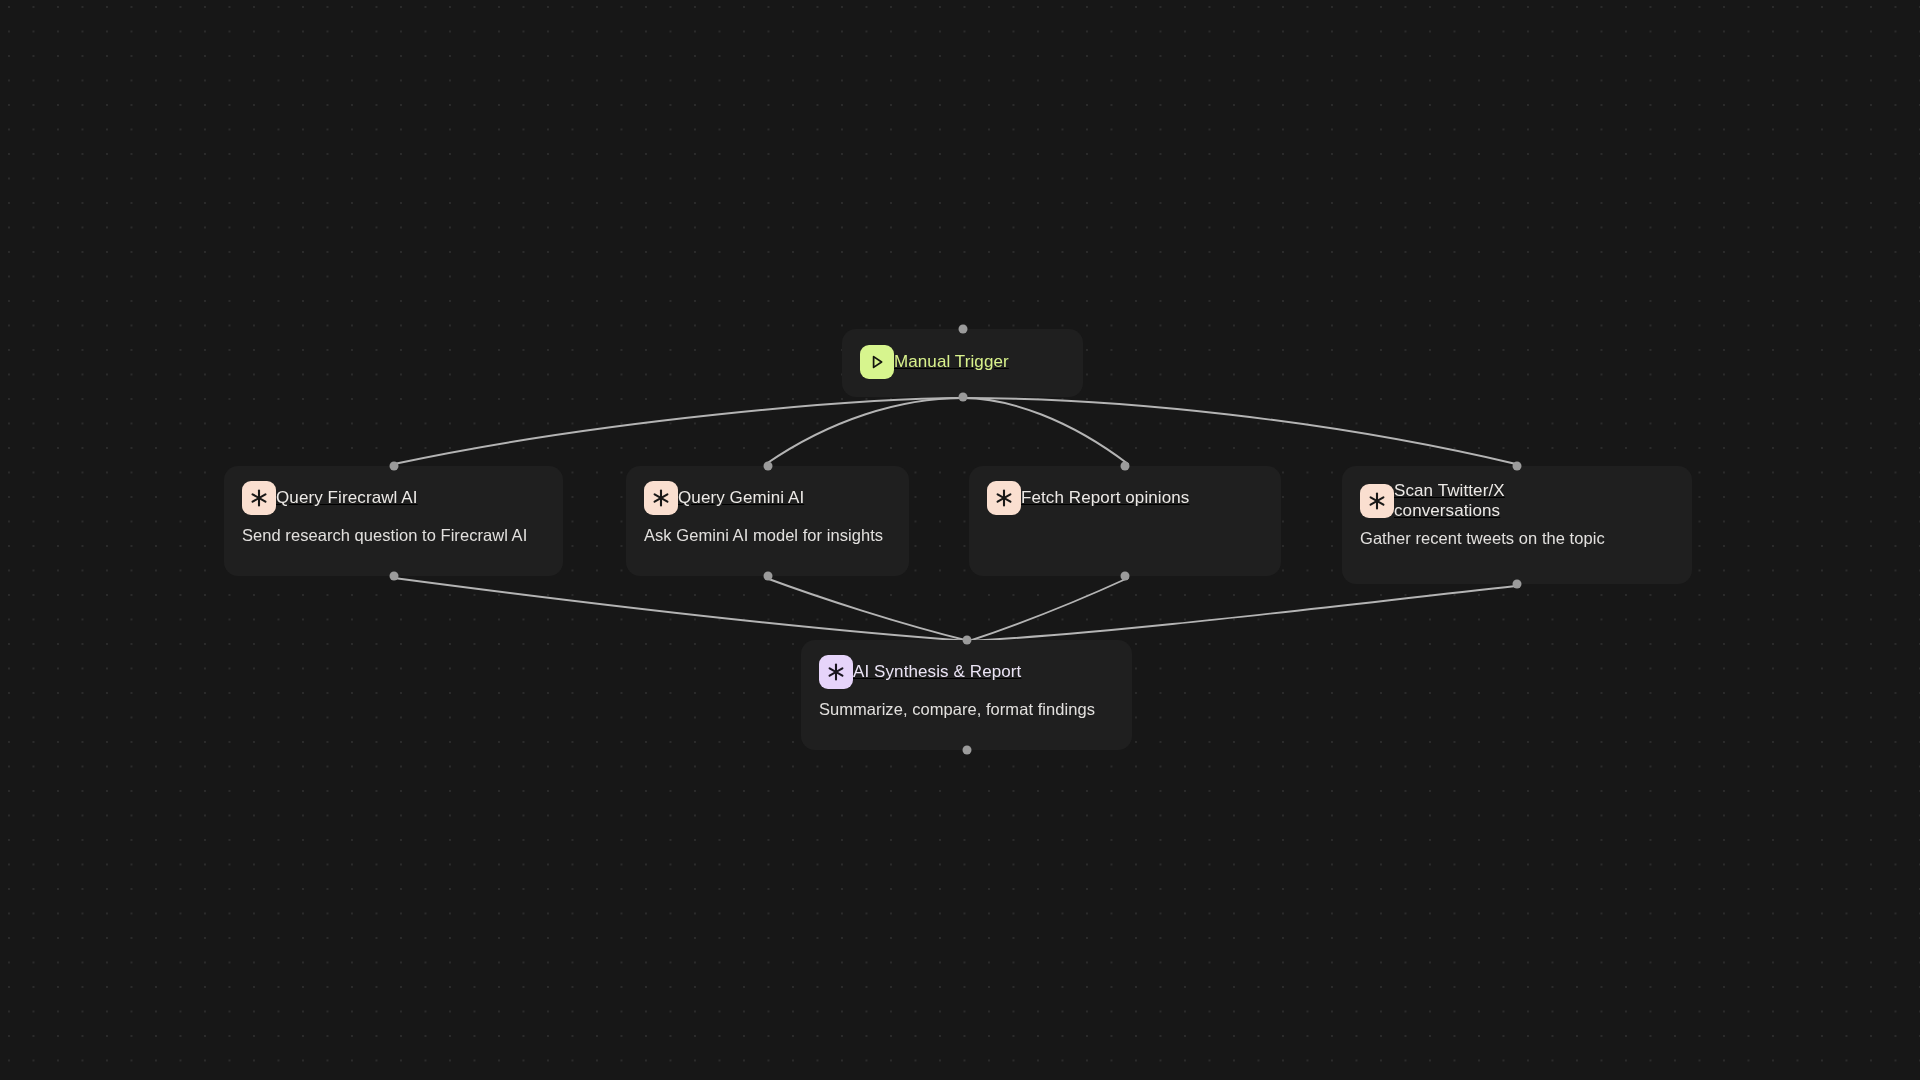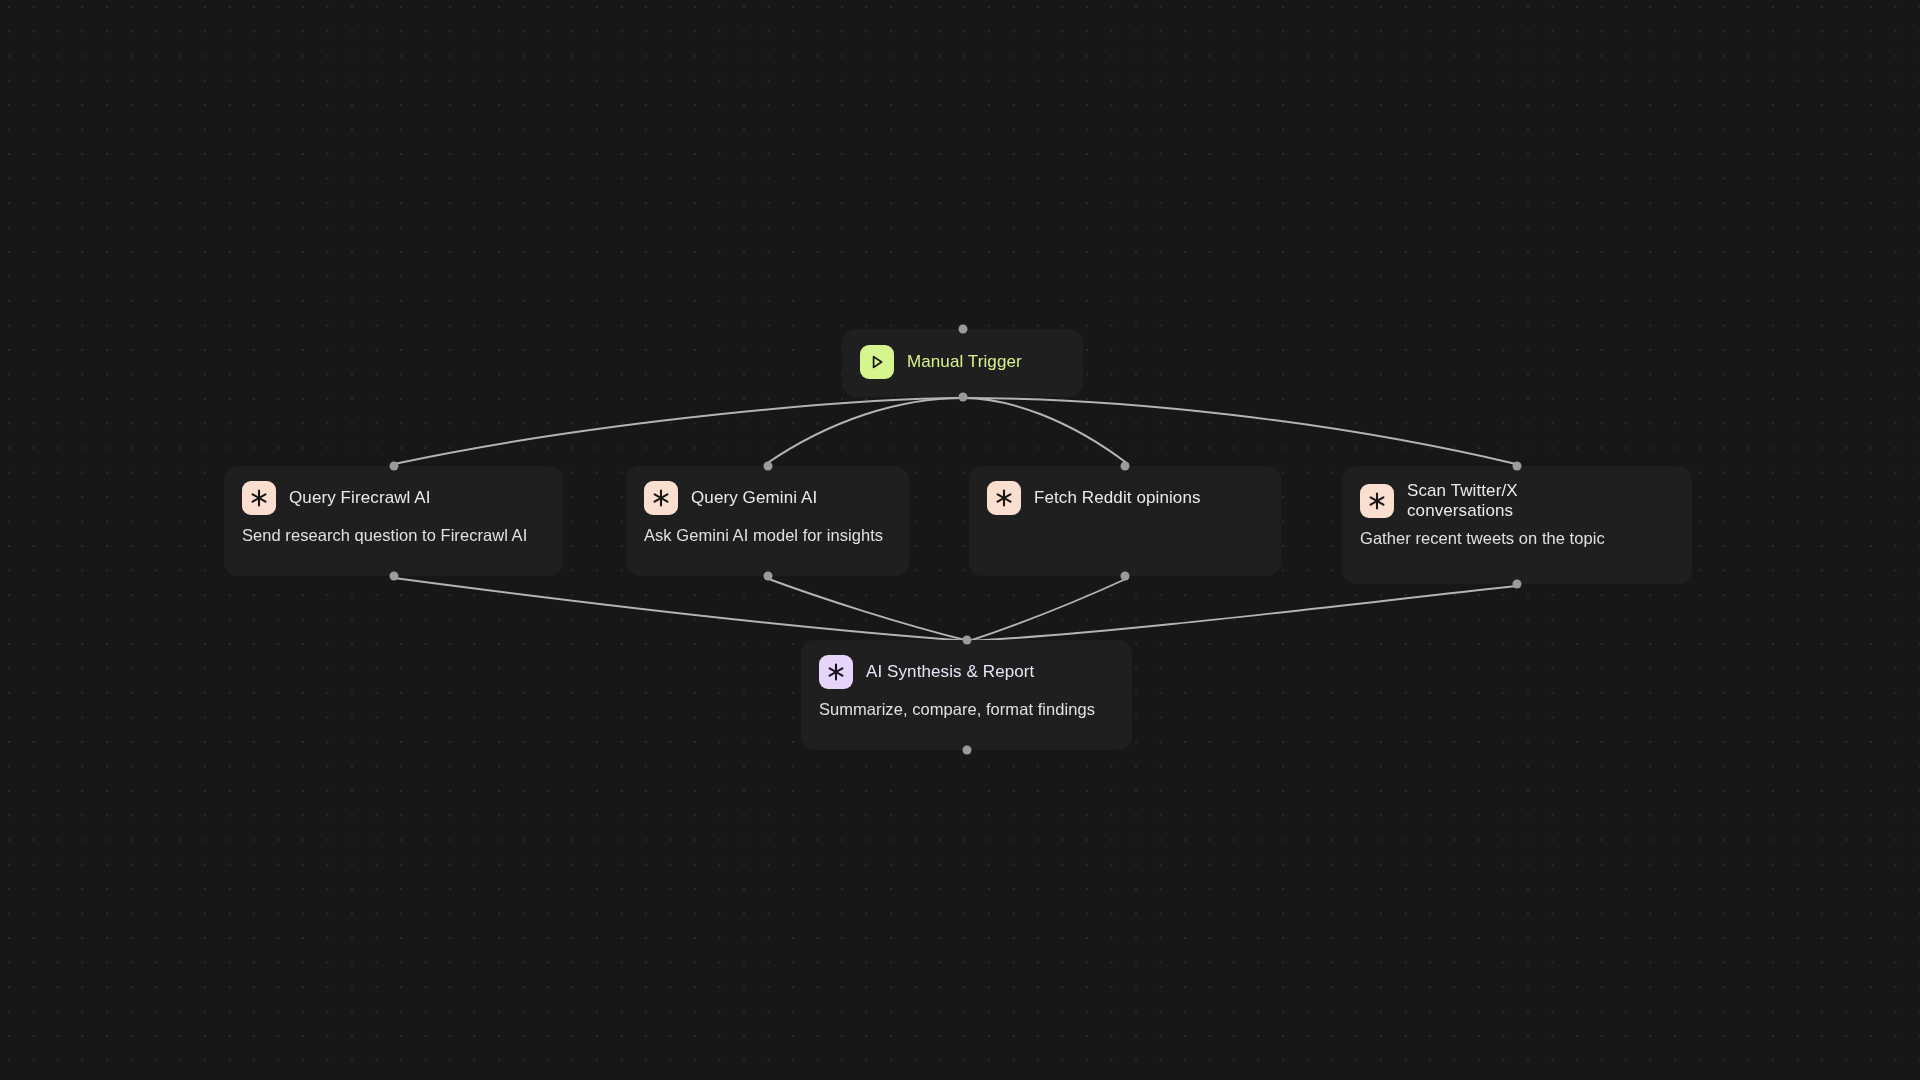--- a/index.html
+++ b/index.html
@@ -45,22 +45,22 @@
     position: absolute;
     background: #1f1f1f;
     border-radius: 14px;
     box-sizing: border-box;
     padding: 0;
   }
 
   .node-header {
     display: flex;
     align-items: center;
-    gap: 13px;
     padding: 15px 18px 0 18px;
+    text-decoration: underline;
   }
 
   .node-icon {
     width: 34px;
     height: 34px;
     border-radius: 9px;
     flex: 0 0 auto;
     display: flex;
     align-items: center;
     justify-content: center;
@@ -190,21 +190,21 @@
     <div class="node-header">
       <div class="node-icon icon-peach">
         <svg width="20" height="20" viewBox="0 0 20 20">
           <g stroke="#191817" stroke-width="2.1" stroke-linecap="round">
             <line x1="10" y1="2.6" x2="10" y2="17.4"></line>
             <line x1="3.6" y1="6.3" x2="16.4" y2="13.7"></line>
             <line x1="3.6" y1="13.7" x2="16.4" y2="6.3"></line>
           </g>
         </svg>
       </div>
-      <div class="node-title">Fetch Reddit opinions</div>
+      <div class="node-title">Fetch Report opinions</div>
     </div>
     <div class="handle" style="left:50%; top:110px;"></div>
   </div>
 
   <div class="node n-synth">
     <div class="handle" style="left:50%; top:0px;"></div>
     <div class="node-header">
       <div class="node-icon icon-purple">
         <svg width="20" height="20" viewBox="0 0 20 20">
           <g stroke="#1a1620" stroke-width="2.1" stroke-linecap="round">

